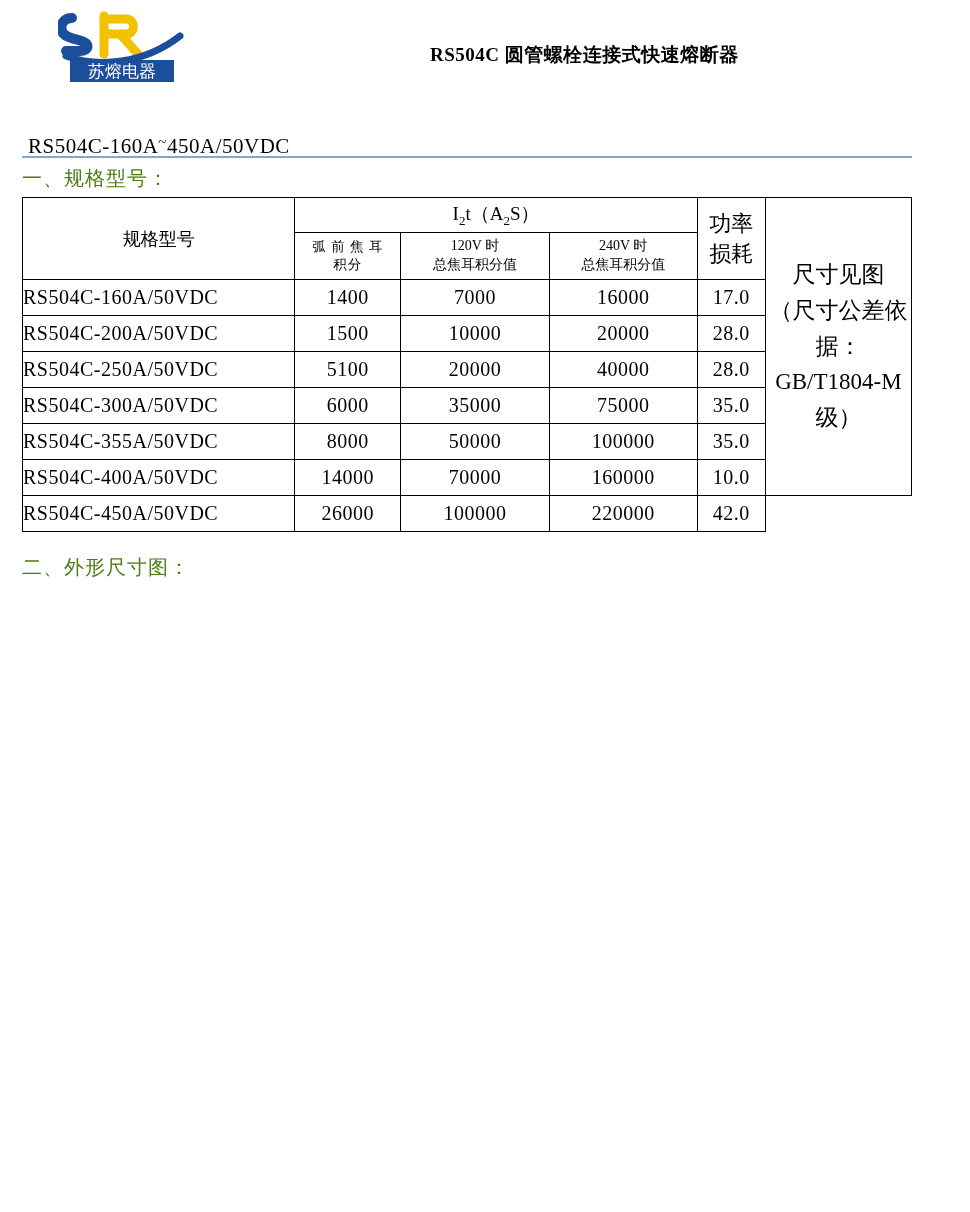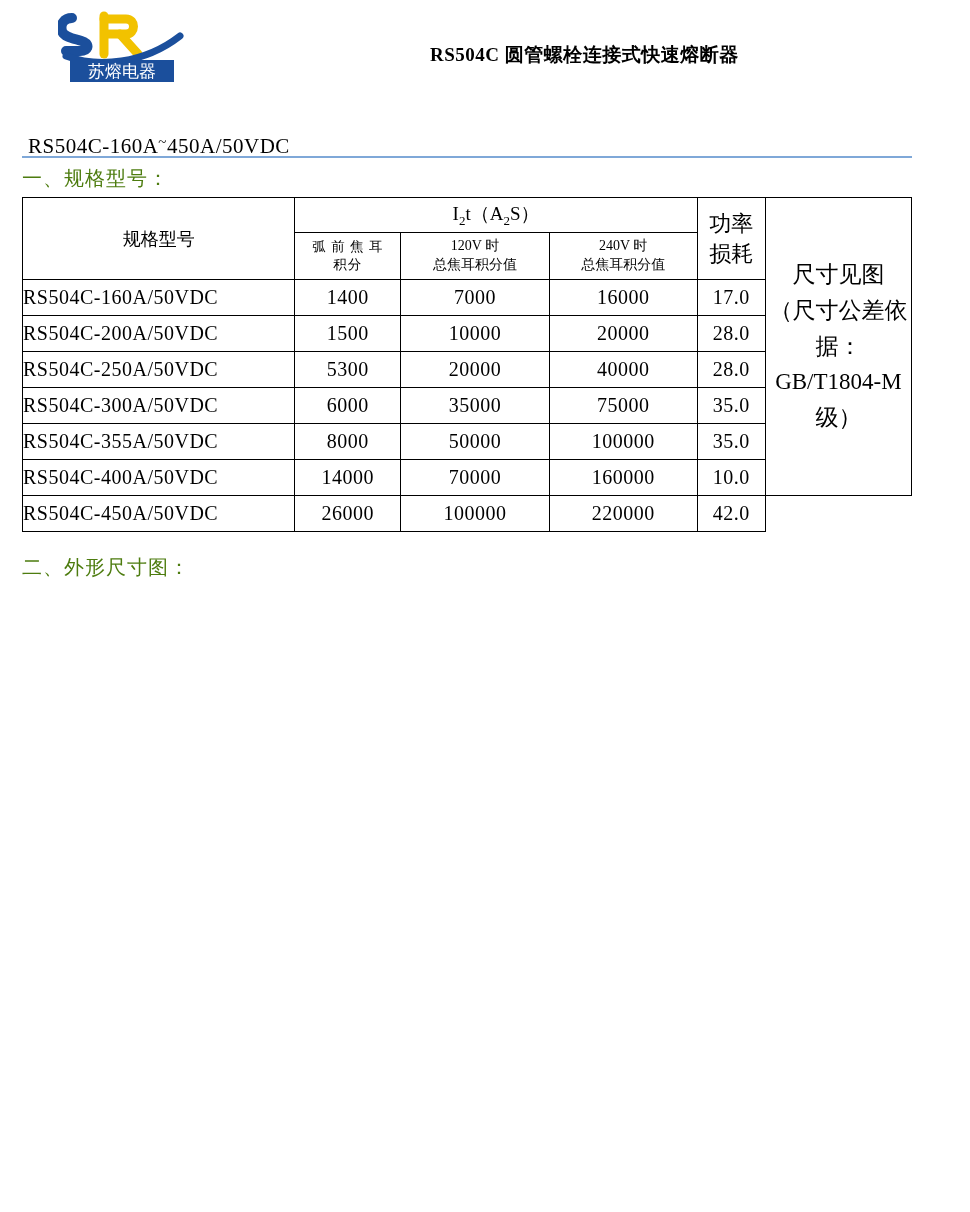--- a/index.html
+++ b/index.html
@@ -232,21 +232,21 @@
       </tr>
       <tr>
         <td class="row-cell model">RS504C-200A/50VDC</td>
         <td class="row-cell">1500</td>
         <td class="row-cell">10000</td>
         <td class="row-cell">20000</td>
         <td class="row-cell">28.0</td>
       </tr>
       <tr>
         <td class="row-cell model">RS504C-250A/50VDC</td>
-        <td class="row-cell">5300</td>
+        <td class="row-cell">5100</td>
         <td class="row-cell">20000</td>
         <td class="row-cell">40000</td>
         <td class="row-cell">28.0</td>
       </tr>
       <tr>
         <td class="row-cell model">RS504C-300A/50VDC</td>
         <td class="row-cell">6000</td>
         <td class="row-cell">35000</td>
         <td class="row-cell">75000</td>
         <td class="row-cell">35.0</td>

